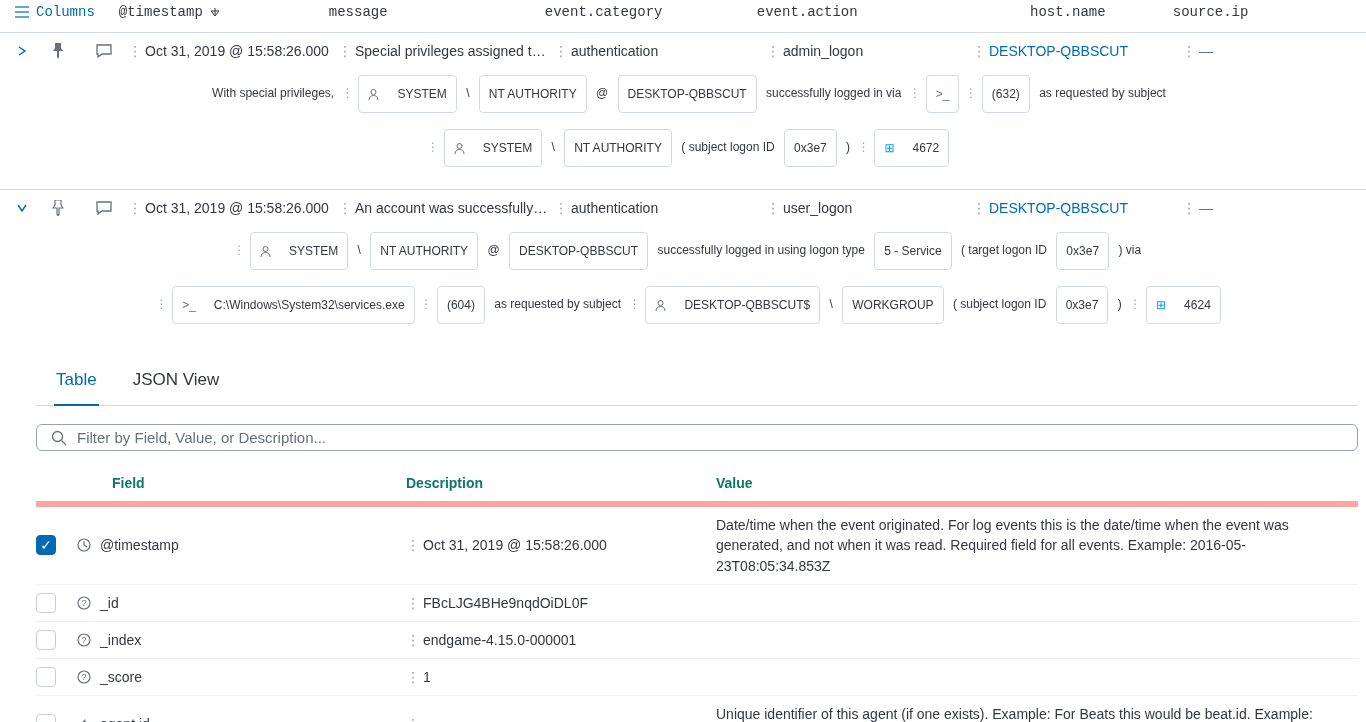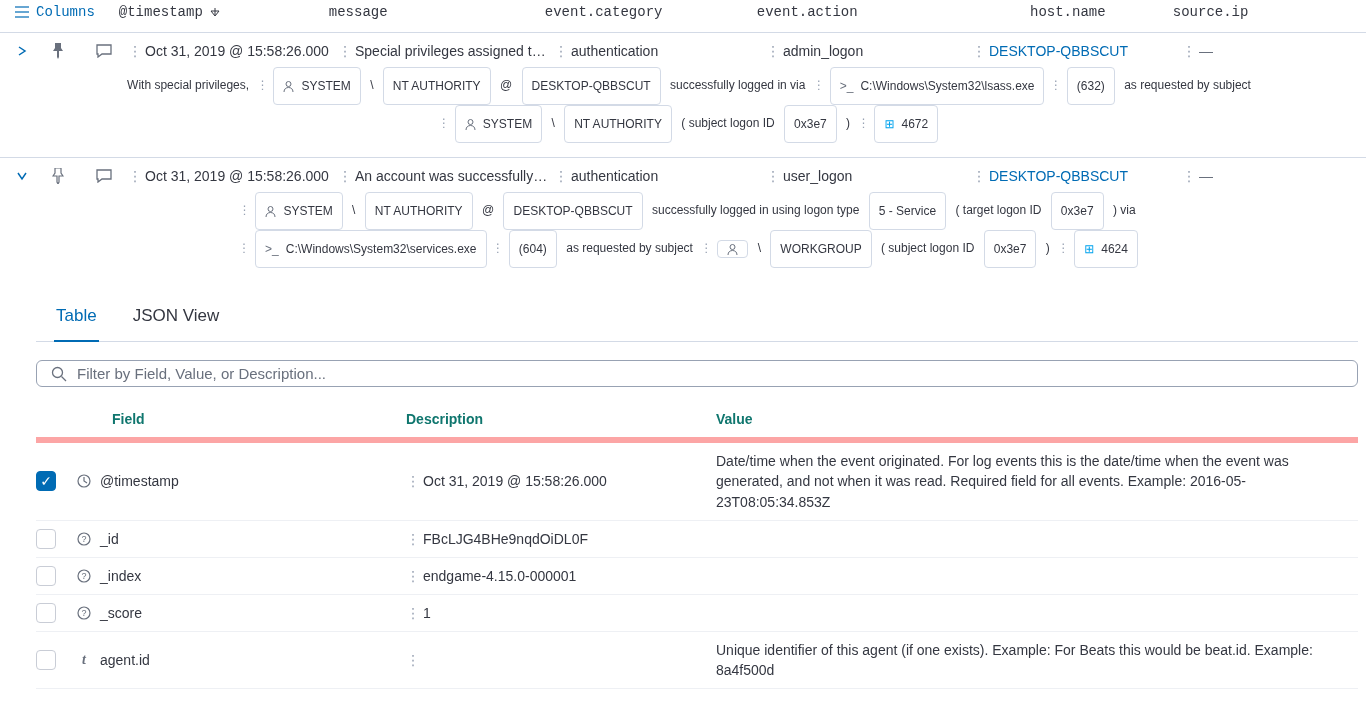--- a/index.html
+++ b/index.html
@@ -61,23 +61,23 @@
       text-align: center;
       line-height: 32px;
       font-size: 12px;
     }
     .badge {
       display: inline-flex;
       align-items: center;
       border: 1px solid #d3dae6;
       border-radius: 4px;
       padding: 2px 9px;
-      margin: 0 2px;
+      margin: 8px 2px;
       background: #fff;
-      gap: 7px;
+      gap: 18px;
       vertical-align: middle;
     }
     .plain { padding: 0 4px; }
     .win-logo { color: #00a2ed; }
 
     .detail-area { padding: 18px 8px 0 36px; }
     .tabs { display:flex; gap: 32px; border-bottom: 1px solid #d3dae6; padding-left: 18px;}
     .tab { padding: 6px 2px 14px 2px; font-size: 17px; color:#343741; cursor:pointer; }
     .tab.active { color:#006bb4; border-bottom: 2px solid #006bb4; margin-bottom:-1px;}
     .filter-wrap {
@@ -201,21 +201,20 @@
         </svg>
         <span>SYSTEM</span>
       </span>
     <span class="plain">\</span>
     <span class="badge">NT AUTHORITY</span>
     <span class="plain">@</span>
     <span class="badge">DESKTOP-QBBSCUT</span>
     <span class="plain">successfully logged in via</span>
     <span class="drag">⋮</span><span class="badge">
         <span style="color:#69707d">&gt;_</span>
-        <span>C:\Windows\System32\lsass.exe</span>
       </span>
     <span class="drag">⋮</span><span class="badge">(632)</span>
     <span class="plain">as requested by subject</span>
     <br>
     <span class="drag">⋮</span><span class="badge">
         <svg width="11" height="12" viewBox="0 0 11 12">
           <circle cx="5.5" cy="4" r="2.5" fill="none" stroke="#69707d"></circle>
           <path d="M1 12c0-3 2-4.5 4.5-4.5S10 9 10 12" fill="none" stroke="#69707d"></path>
         </svg>
         <span>SYSTEM</span>
@@ -296,20 +295,21 @@
         <span style="color:#69707d">&gt;_</span>
         <span>C:\Windows\System32\services.exe</span>
       </span>
     <span class="drag">⋮</span><span class="badge">(604)</span>
     <span class="plain">as requested by subject</span>
     <span class="drag">⋮</span><span class="badge">
         <svg width="11" height="12" viewBox="0 0 11 12">
           <circle cx="5.5" cy="4" r="2.5" fill="none" stroke="#69707d"></circle>
           <path d="M1 12c0-3 2-4.5 4.5-4.5S10 9 10 12" fill="none" stroke="#69707d"></path>
         </svg>
+        <span>DESKTOP-QBBSCUT$</span>
       </span>
     <span class="plain">\</span>
     <span class="badge">WORKGROUP</span>
     <span class="plain">( subject logon ID</span>
     <span class="badge">0x3e7</span>
     <span class="plain">)</span>
     <span class="drag">⋮</span><span class="badge">
         <span class="win-logo">⊞</span>
         <span>4624</span>
       </span>

